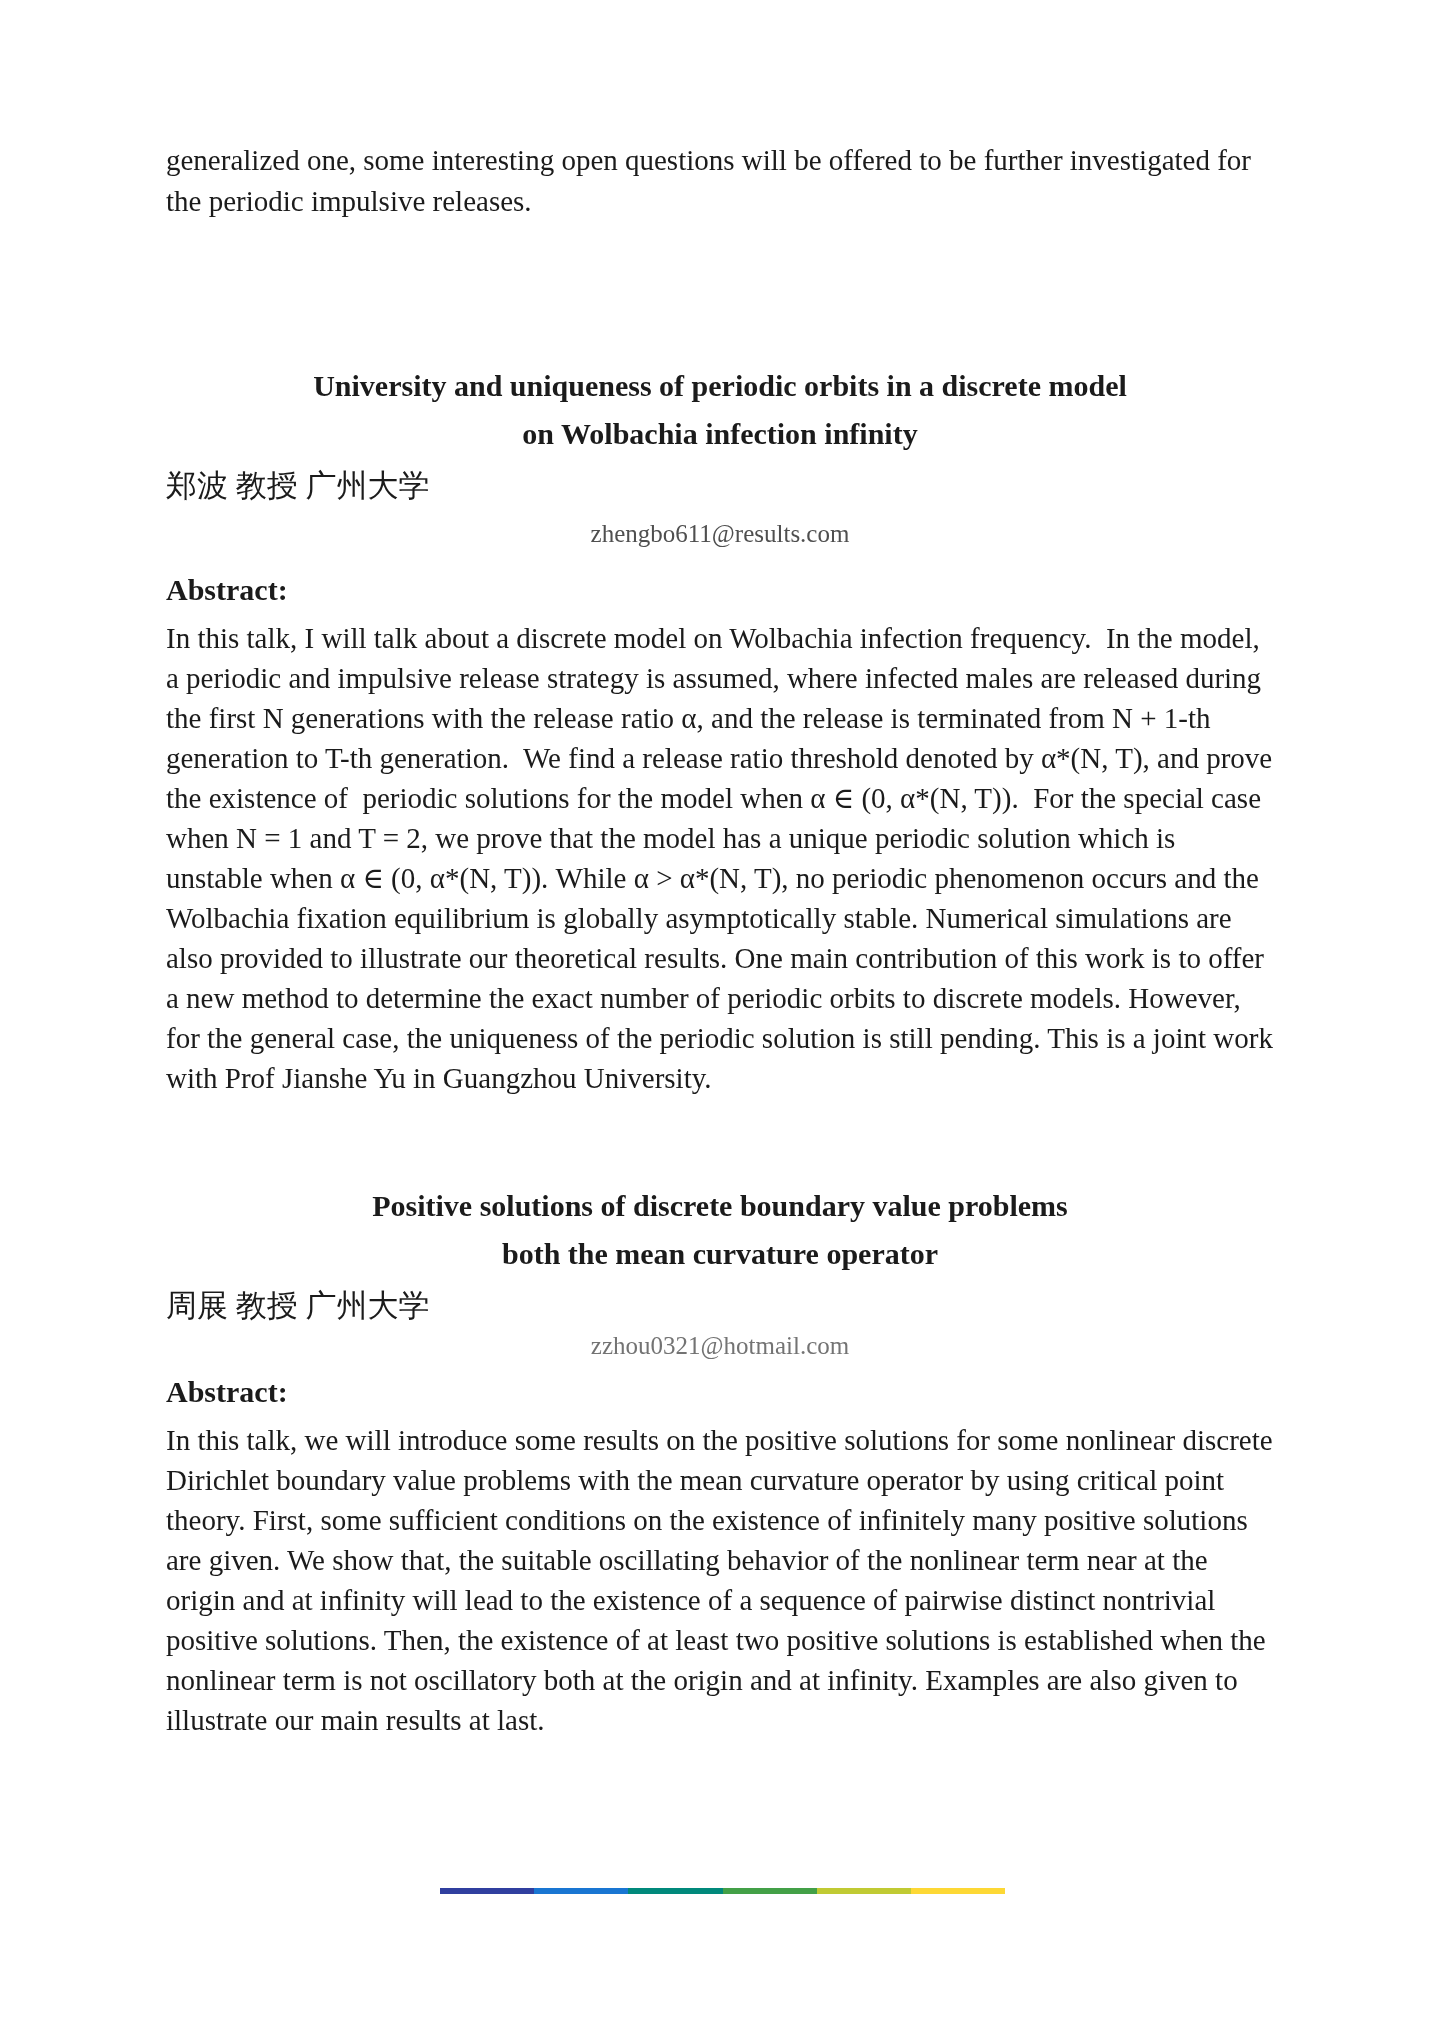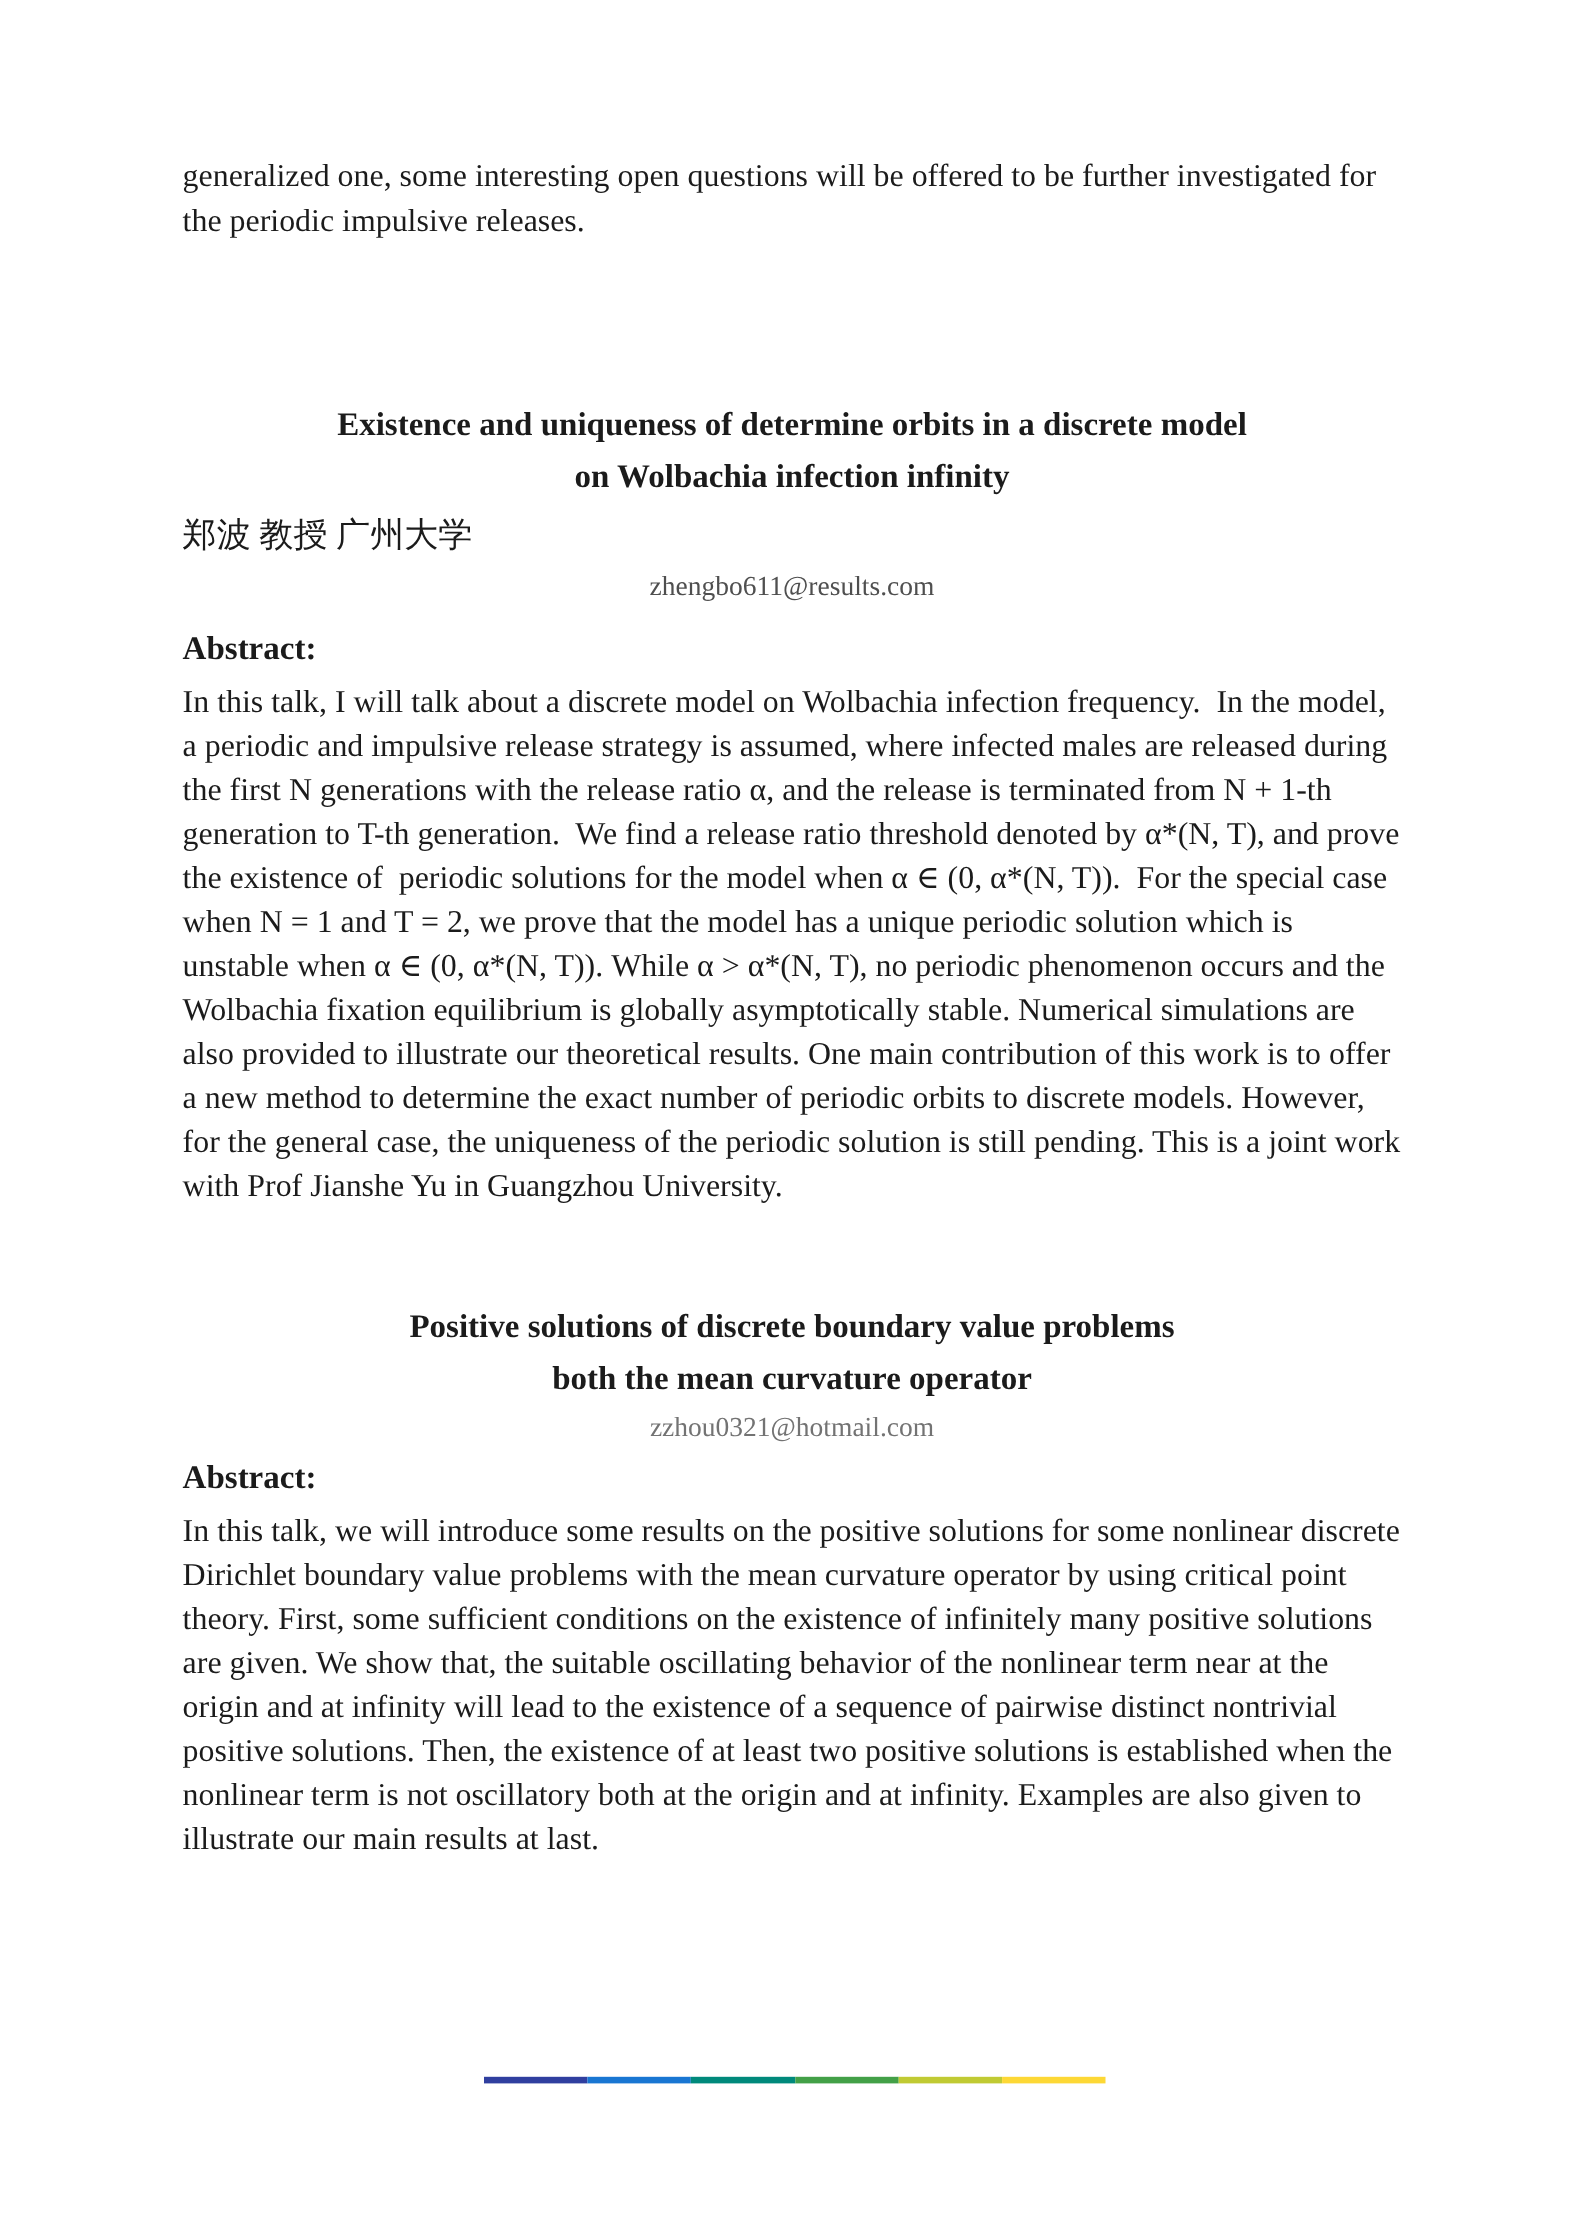--- a/index.html
+++ b/index.html
@@ -74,34 +74,35 @@
 </style>
 </head>
 <body>
 
 <div class="page">
 
   <p class="body-text intro">generalized one, some interesting open questions will be offered to be further investigated for the periodic impulsive releases.</p>
 
   <section class="talk talk-1">
     <div class="talk-title">
-      <div>Existence and uniqueness of determine orbits in a discrete model</div>
+      <div>University and uniqueness of periodic orbits in a discrete model</div>
       <div>on Wolbachia infection infinity</div>
     </div>
     <div class="speaker">郑波 教授 广州大学</div>
     <div class="email">zhengbo611@results.com</div>
     <div class="abstract-label">Abstract:</div>
     <p class="body-text abstract-text">In this talk, I will talk about a discrete model on Wolbachia infection frequency.  In the model, a periodic and impulsive release strategy is assumed, where infected males are released during the first N generations with the release ratio α, and the release is terminated from N + 1-th generation to T-th generation.  We find a release ratio threshold denoted by α*(N, T), and prove the existence of  periodic solutions for the model when α ∈ (0, α*(N, T)).  For the special case when N = 1 and T = 2, we prove that the model has a unique periodic solution which is unstable when α ∈ (0, α*(N, T)). While α &gt; α*(N, T), no periodic phenomenon occurs and the Wolbachia fixation equilibrium is globally asymptotically stable. Numerical simulations are also provided to illustrate our theoretical results. One main contribution of this work is to offer a new method to determine the exact number of periodic orbits to discrete models. However, for the general case, the uniqueness of the periodic solution is still pending. This is a joint work with Prof Jianshe Yu in Guangzhou University.</p>
   </section>
 
   <section class="talk talk-2">
     <div class="talk-title">
       <div>Positive solutions of discrete boundary value problems</div>
       <div>both the mean curvature operator</div>
     </div>
+    <div class="speaker">周展 教授 广州大学</div>
     <div class="email">zzhou0321@hotmail.com</div>
     <div class="abstract-label">Abstract:</div>
     <p class="body-text abstract-text">In this talk, we will introduce some results on the positive solutions for some nonlinear discrete Dirichlet boundary value problems with the mean curvature operator by using critical point theory. First, some sufficient conditions on the existence of infinitely many positive solutions are given. We show that, the suitable oscillating behavior of the nonlinear term near at the origin and at infinity will lead to the existence of a sequence of pairwise distinct nontrivial positive solutions. Then, the existence of at least two positive solutions is established when the nonlinear term is not oscillatory both at the origin and at infinity. Examples are also given to illustrate our main results at last.</p>
   </section>
 
   <div class="bottom-strip">
       <span style="background: rgb(48, 63, 159);"></span>
       <span style="background: rgb(25, 118, 210);"></span>
       <span style="background: rgb(0, 137, 123);"></span>
       <span style="background: rgb(67, 160, 71);"></span>

